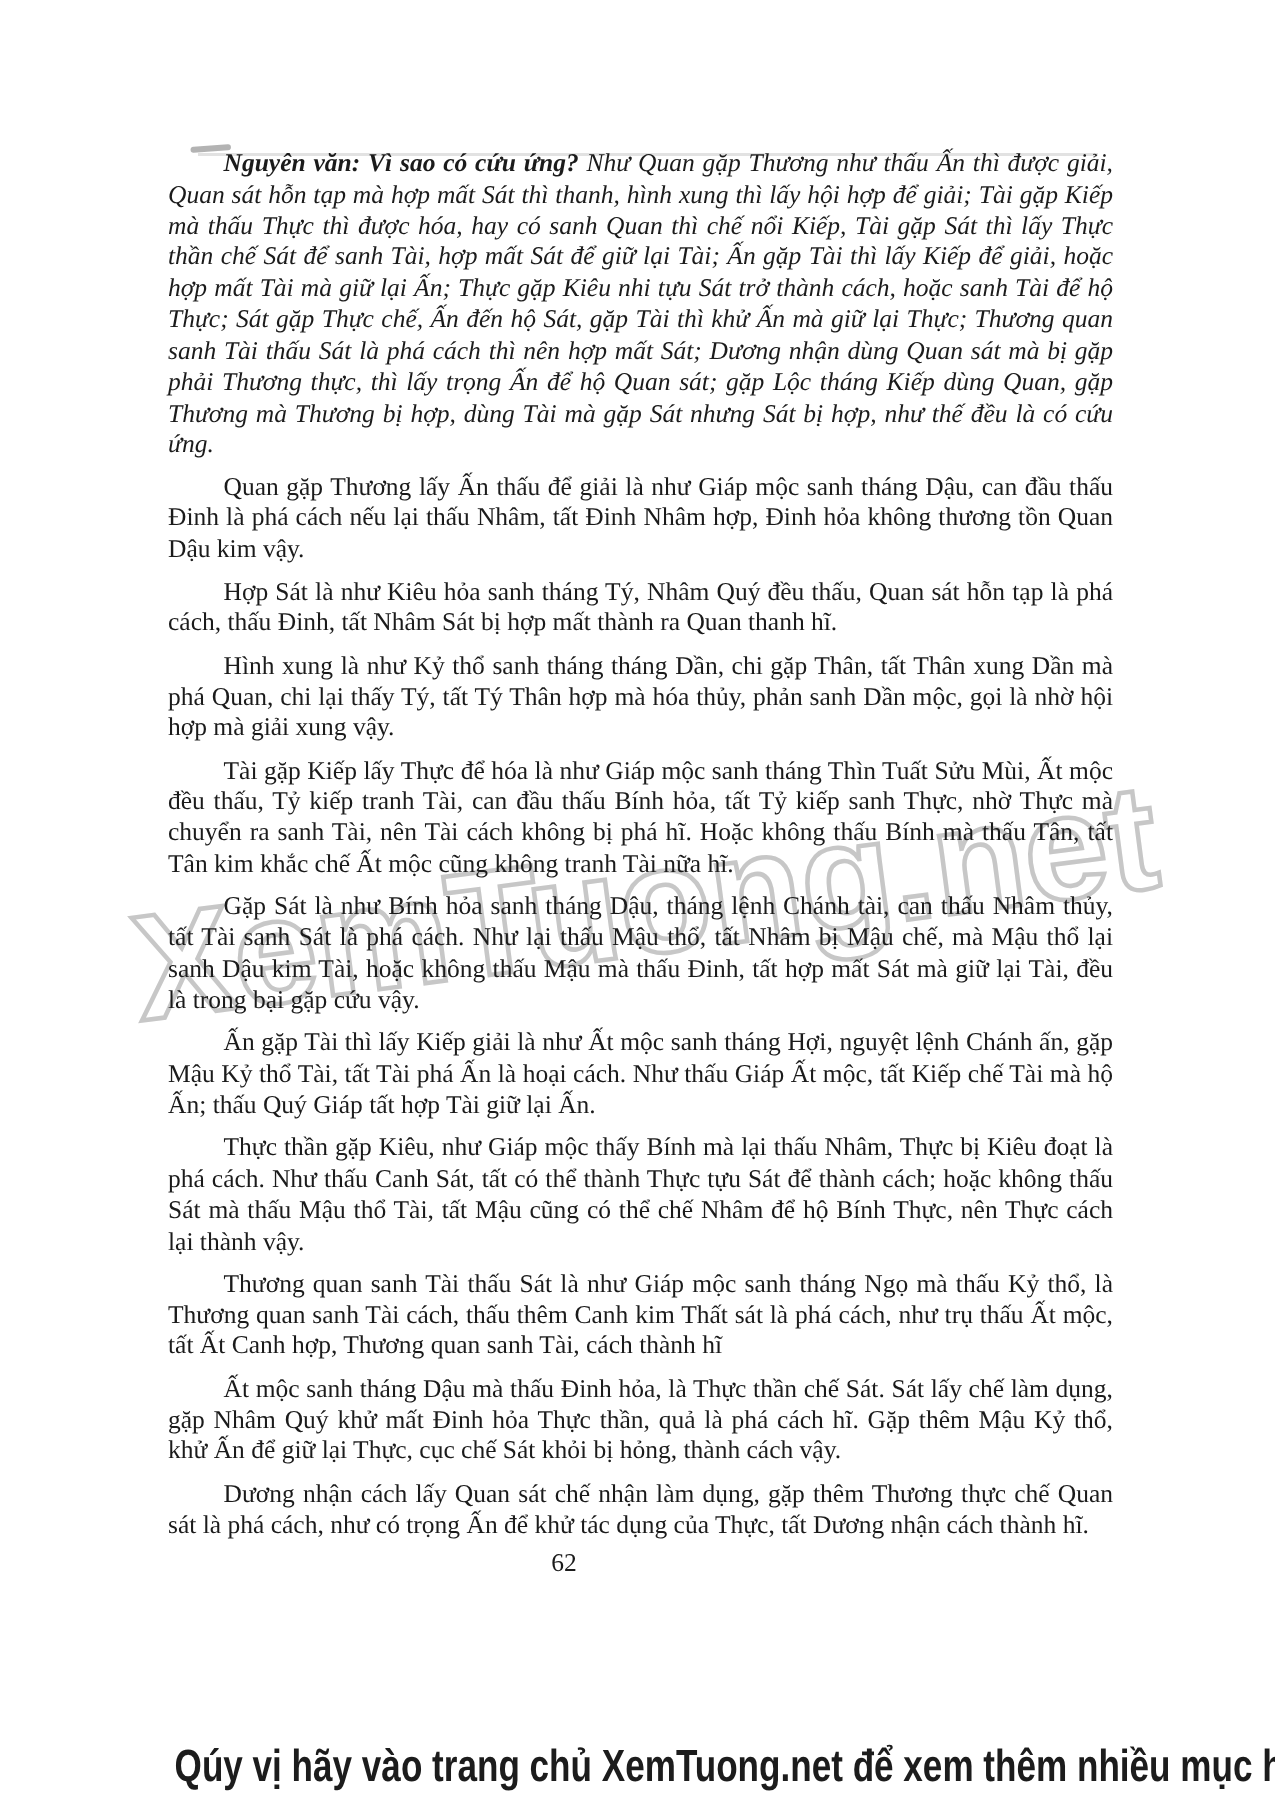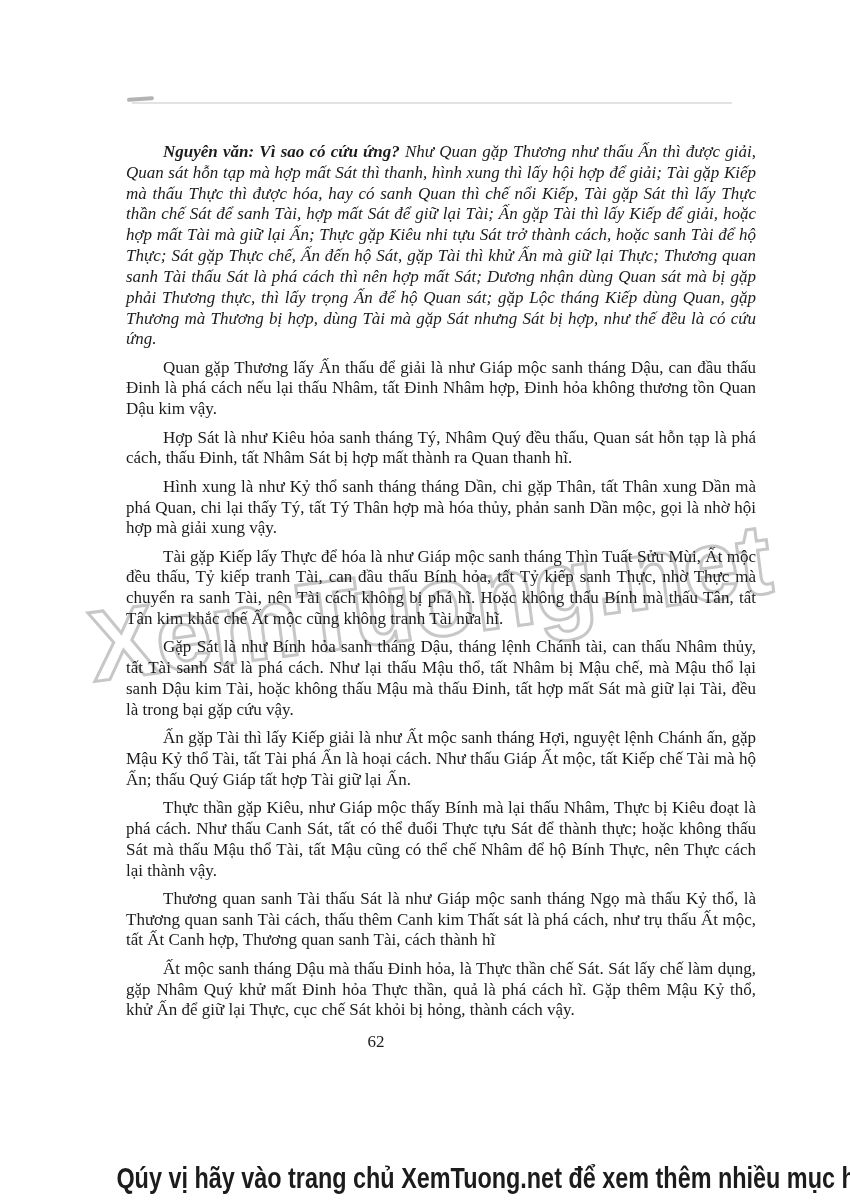--- a/index.html
+++ b/index.html
@@ -25,21 +25,21 @@
     position:absolute;left:72px;top:532px;width:716px;height:140px;
     display:flex;align-items:center;justify-content:center;
     transform:rotate(-7.5deg);
     font-family:"Liberation Sans", sans-serif;
     font-weight:bold;font-size:100px;white-space:nowrap;
     color:transparent;
     -webkit-text-stroke:3px #c7c7c7;
     z-index:0;
   }
   .content{
-    position:absolute;left:126px;top:99px;width:630px;z-index:1;margin-top:43px;
+    position:absolute;left:112px;top:99px;width:630px;z-index:1;
   }
   .content p{
     margin:0 0 7.5px 0;
     text-indent:37px;
     text-align:justify;
     font-size:17px;
     line-height:1.225;
   }
   p.intro{font-style:italic;}
   .intro-lead{font-weight:bold;}
@@ -76,23 +76,24 @@
   <div class="content">
     <p class="intro"><span class="intro-lead">Nguyên văn: Vì sao có cứu ứng?</span> <span class="intro-body">Như Quan gặp Thương như thấu Ấn thì được giải, Quan sát hỗn tạp mà hợp mất Sát thì thanh, hình xung thì lấy hội hợp để giải; Tài gặp Kiếp mà thấu Thực thì được hóa, hay có sanh Quan thì chế nổi Kiếp, Tài gặp Sát thì lấy Thực thần chế Sát để sanh Tài, hợp mất Sát để giữ lại Tài; Ấn gặp Tài thì lấy Kiếp để giải, hoặc hợp mất Tài mà giữ lại Ấn; Thực gặp Kiêu nhi tựu Sát trở thành cách, hoặc sanh Tài để hộ Thực; Sát gặp Thực chế, Ấn đến hộ Sát, gặp Tài thì khử Ấn mà giữ lại Thực; Thương quan sanh Tài thấu Sát là phá cách thì nên hợp mất Sát; Dương nhận dùng Quan sát mà bị gặp phải Thương thực, thì lấy trọng Ấn để hộ Quan sát; gặp Lộc tháng Kiếp dùng Quan, gặp Thương mà Thương bị hợp, dùng Tài mà gặp Sát nhưng Sát bị hợp, như thế đều là có cứu ứng.</span></p>
 
 
     <p>Quan gặp Thương lấy Ấn thấu để giải là như Giáp mộc sanh tháng Dậu, can đầu thấu Đinh là phá cách nếu lại thấu Nhâm, tất Đinh Nhâm hợp, Đinh hỏa không thương tồn Quan Dậu kim vậy.</p>
     <p>Hợp Sát là như Kiêu hỏa sanh tháng Tý, Nhâm Quý đều thấu, Quan sát hỗn tạp là phá cách, thấu Đinh, tất Nhâm Sát bị hợp mất thành ra Quan thanh hĩ.</p>
     <p>Hình xung là như Kỷ thổ sanh tháng tháng Dần, chi gặp Thân, tất Thân xung Dần mà phá Quan, chi lại thấy Tý, tất Tý Thân hợp mà hóa thủy, phản sanh Dần mộc, gọi là nhờ hội hợp mà giải xung vậy.</p>
     <p>Tài gặp Kiếp lấy Thực để hóa là như Giáp mộc sanh tháng Thìn Tuất Sửu Mùi, Ất mộc đều thấu, Tỷ kiếp tranh Tài, can đầu thấu Bính hỏa, tất Tỷ kiếp sanh Thực, nhờ Thực mà chuyển ra sanh Tài, nên Tài cách không bị phá hĩ. Hoặc không thấu Bính mà thấu Tân, tất Tân kim khắc chế Ất mộc cũng không tranh Tài nữa hĩ.</p>
     <p>Gặp Sát là như Bính hỏa sanh tháng Dậu, tháng lệnh Chánh tài, can thấu Nhâm thủy, tất Tài sanh Sát là phá cách. Như lại thấu Mậu thổ, tất Nhâm bị Mậu chế, mà Mậu thổ lại sanh Dậu kim Tài, hoặc không thấu Mậu mà thấu Đinh, tất hợp mất Sát mà giữ lại Tài, đều là trong bại gặp cứu vậy.</p>
     <p>Ấn gặp Tài thì lấy Kiếp giải là như Ất mộc sanh tháng Hợi, nguyệt lệnh Chánh ấn, gặp Mậu Kỷ thổ Tài, tất Tài phá Ấn là hoại cách. Như thấu Giáp Ất mộc, tất Kiếp chế Tài mà hộ Ấn; thấu Quý Giáp tất hợp Tài giữ lại Ấn.</p>
-    <p>Thực thần gặp Kiêu, như Giáp mộc thấy Bính mà lại thấu Nhâm, Thực bị Kiêu đoạt là phá cách. Như thấu Canh Sát, tất có thể đuổi Thực tựu Sát để thành thực; hoặc không thấu Sát mà thấu Mậu thổ Tài, tất Mậu cũng có thể chế Nhâm để hộ Bính Thực, nên Thực cách lại thành vậy.</p>
+    <p>Thực thần gặp Kiêu, như Giáp mộc thấy Bính mà lại thấu Nhâm, Thực bị Kiêu đoạt là phá cách. Như thấu Canh Sát, tất có thể thành Thực tựu Sát để thành cách; hoặc không thấu Sát mà thấu Mậu thổ Tài, tất Mậu cũng có thể chế Nhâm để hộ Bính Thực, nên Thực cách lại thành vậy.</p>
     <p>Thương quan sanh Tài thấu Sát là như Giáp mộc sanh tháng Ngọ mà thấu Kỷ thổ, là Thương quan sanh Tài cách, thấu thêm Canh kim Thất sát là phá cách, như trụ thấu Ất mộc, tất Ất Canh hợp, Thương quan sanh Tài, cách thành hĩ</p>
     <p>Ất mộc sanh tháng Dậu mà thấu Đinh hỏa, là Thực thần chế Sát. Sát lấy chế làm dụng, gặp Nhâm Quý khử mất Đinh hỏa Thực thần, quả là phá cách hĩ. Gặp thêm Mậu Kỷ thổ, khử Ấn để giữ lại Thực, cục chế Sát khỏi bị hỏng, thành cách vậy.</p>
+    <p>Dương nhận cách lấy Quan sát chế nhận làm dụng, gặp thêm Thương thực chế Quan sát là phá cách, như có trọng Ấn để khử tác dụng của Thực, tất Dương nhận cách thành hĩ.</p>
   </div>
 
   <div class="page-number">62</div>
 
   <div class="footer">
     <span class="footer-text">Qúy vị hãy vào trang chủ XemTuong.net để xem thêm nhiều mục hay khác</span>
   </div>
 
 </div>
 

